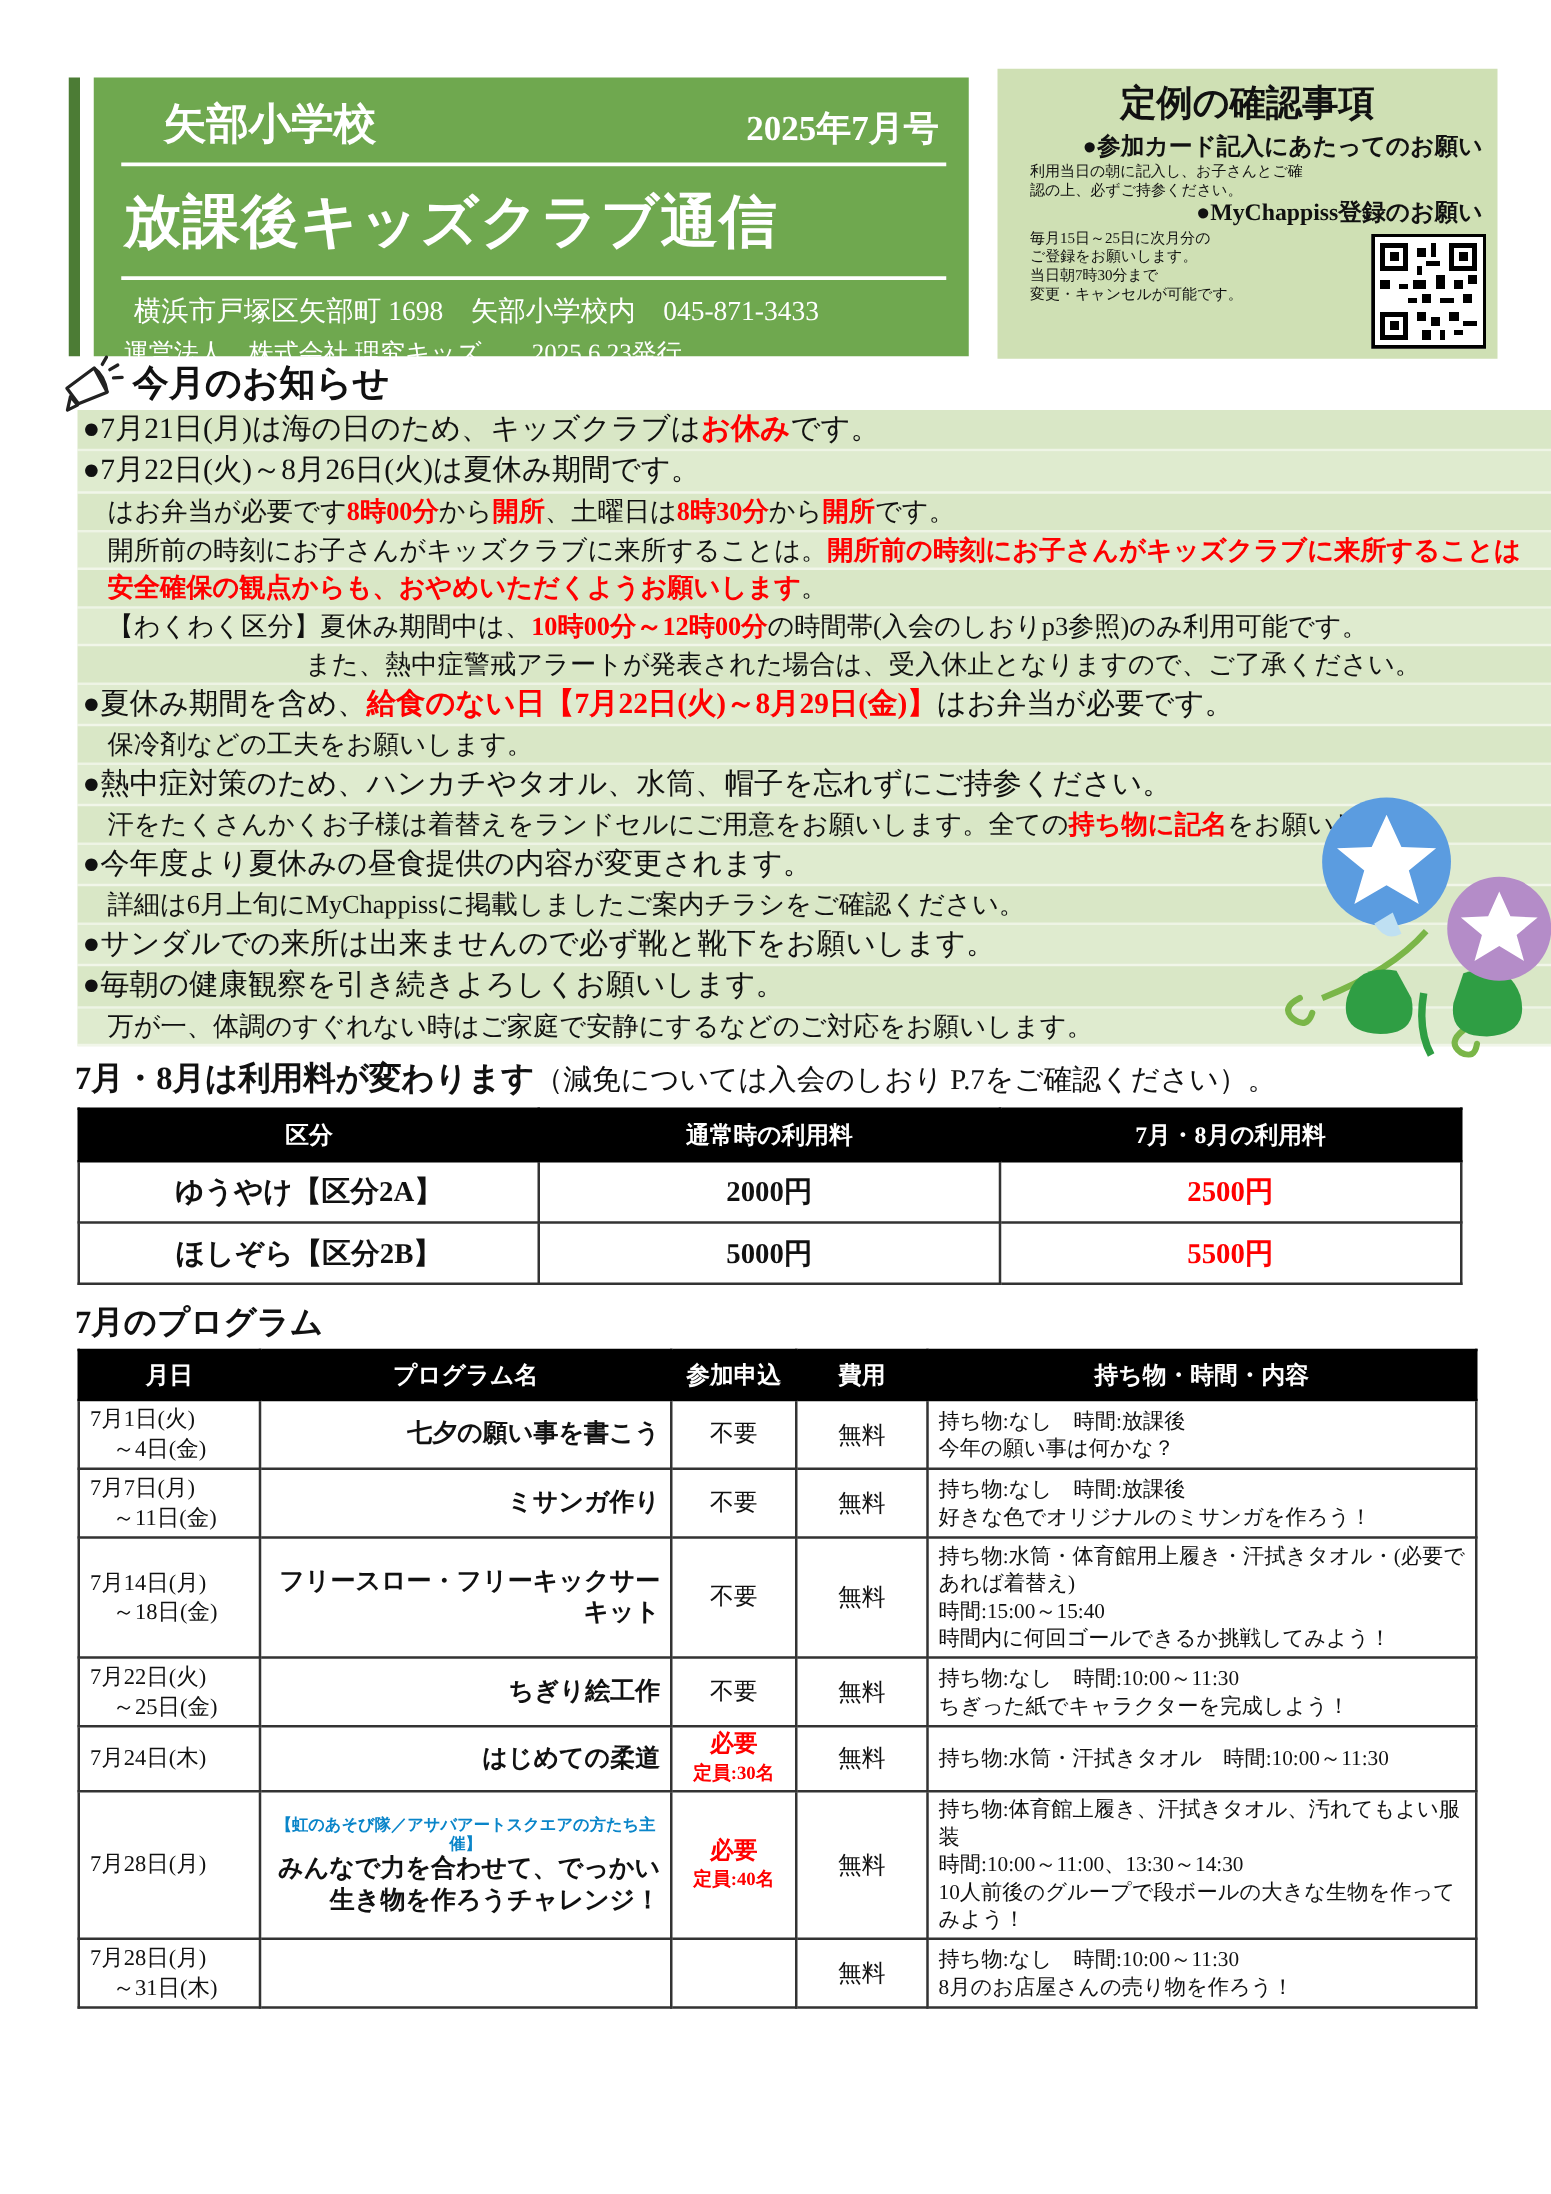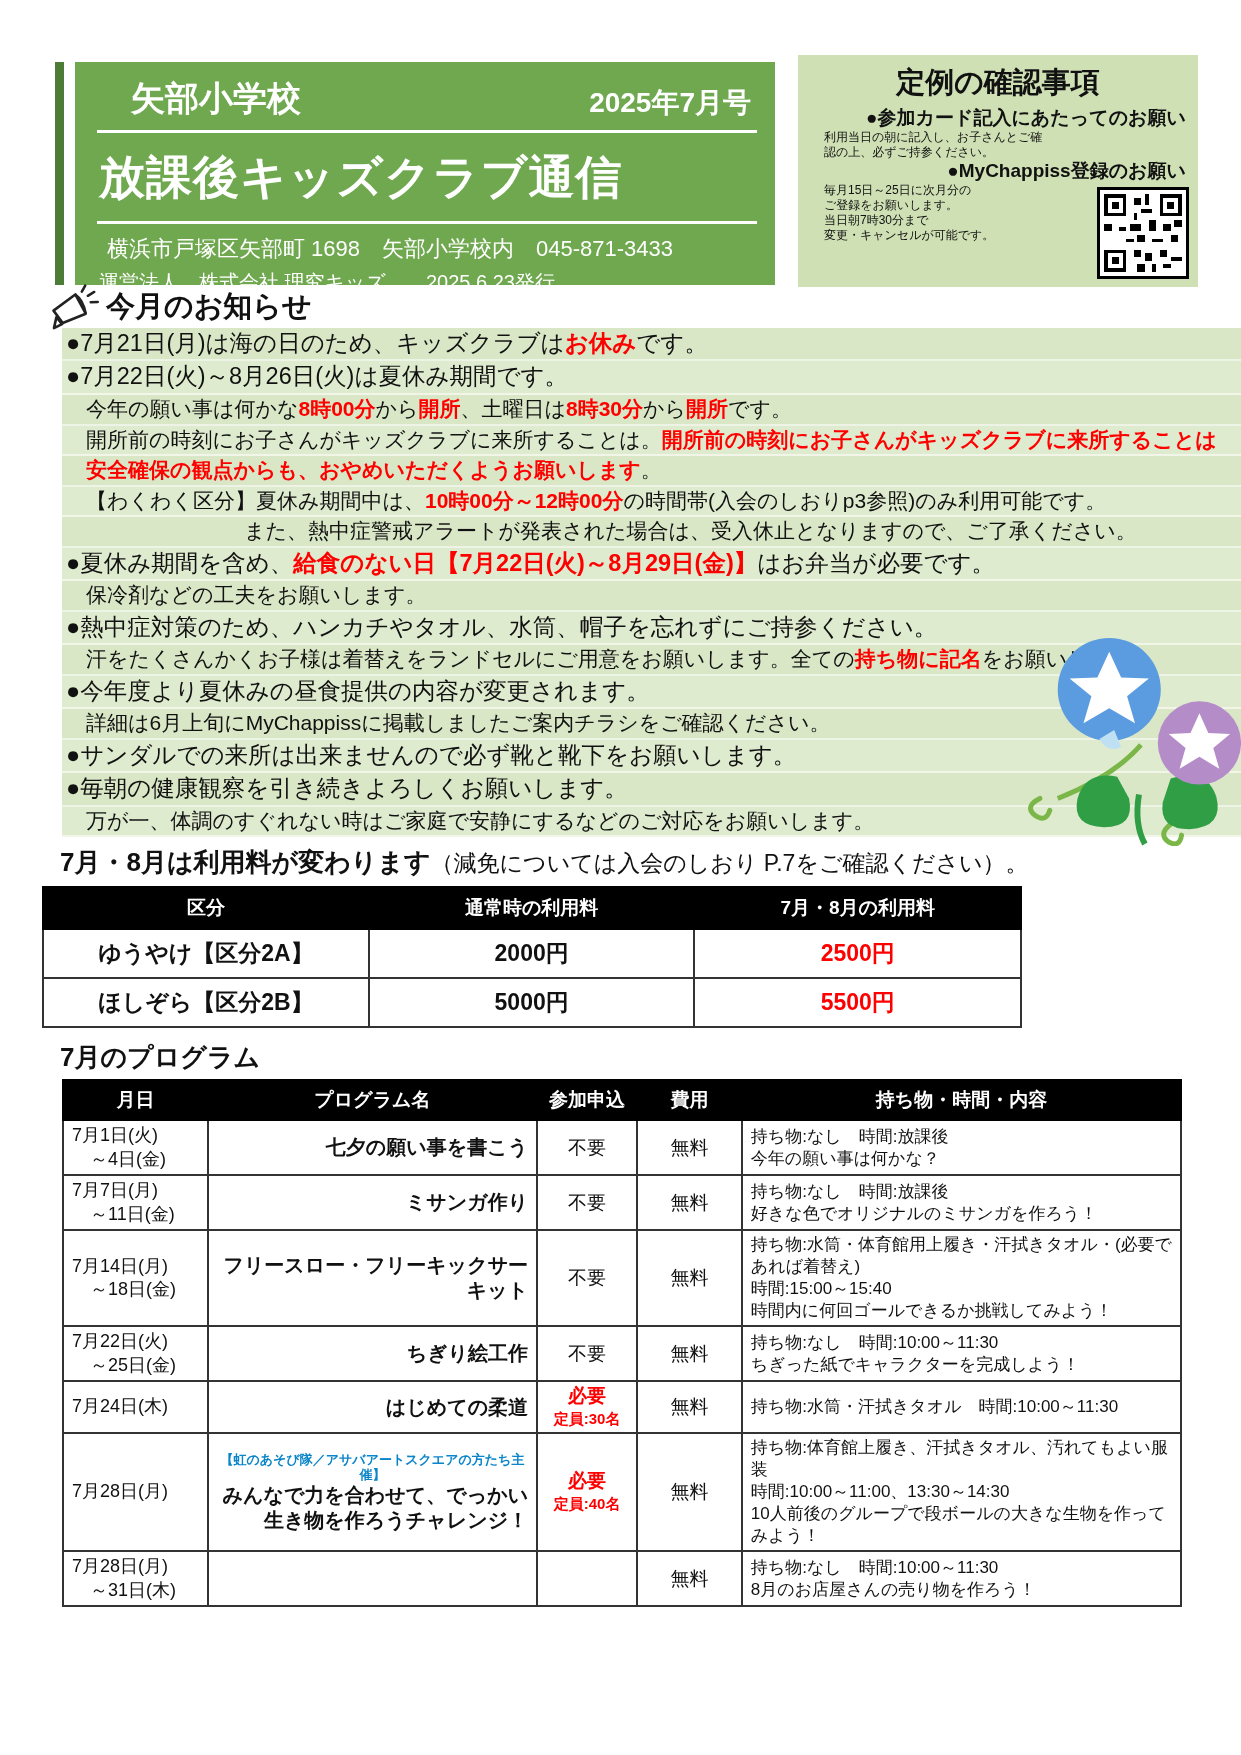--- a/index.html
+++ b/index.html
@@ -1,17 +1,17 @@
 <!DOCTYPE html>
 <html><head>
 <meta charset="utf-8">
 <style>
   html,body{margin:0;padding:0;background:#888;}
   .page{position:relative;width:1241px;height:1755px;margin:0 auto;background:#fff;overflow:hidden;
-        font-family:Liberation Sans, sans-serif;color:#111;}
+        font-family:Liberation Serif, serif;color:#111;}
   
   .dark-bar{position:absolute;left:55px;top:62px;width:9px;height:223px;background:#4c7c35;}
   .header-green{position:absolute;left:75px;top:62px;width:700px;height:223px;background:#6FA84F;color:#fff;
         box-sizing:border-box;padding:10px 18px 6px 22px;}
   .h-row1{display:flex;justify-content:space-between;align-items:flex-end;border-bottom:3px solid #fff;
         padding:4px 6px 8px 34px;}
   .h-school{font-size:34px;font-weight:700;}
   .h-issue{font-size:28px;font-weight:700;}
   .h-title{font-size:46px;font-weight:800;letter-spacing:1px;padding:14px 0 12px 2px;border-bottom:3px solid #fff;}
   .h-addr{font-size:22px;padding:10px 0 2px 10px;}
@@ -36,21 +36,21 @@
   .sub{font-size:21px;padding-left:24px;}
   .sub2{font-size:21px;padding-left:182px;}
   .c-red{color:#f00;font-weight:700;}
   .c-small{font-size:15px;}
   .flower{position:absolute;right:-8px;top:300px;pointer-events:none;}
   
   .fee-heading{margin:8px 0 6px 60px;}
   .fee-heading .fh-bold{font-size:26px;font-weight:800;}
   .fee-heading .fh-rest{font-size:23px;}
   table{border-collapse:collapse;}
-  .fee-table{margin-left:42px;width:980px;}
+  .fee-table{margin-left:62px;width:1108px;}
   .fee-table th{background:#000;color:#fff;font-size:19px;font-weight:700;padding:7px 4px;border:2px solid #000;}
   .fee-table td{border:2px solid #333;text-align:center;font-size:23px;font-weight:700;padding:8px 4px;background:#fff;}
   .fee-special{color:#f00;}
   
   .prog-heading{margin:12px 0 4px 60px;font-size:26px;font-weight:800;}
   .prog-table{margin-left:62px;width:1120px;}
   .prog-table th{background:#000;color:#fff;font-size:19px;font-weight:700;padding:6px 4px;border:2px solid #000;}
   .prog-table td{border:2px solid #333;padding:3px 8px;vertical-align:middle;background:#fff;}
   .p-date{font-size:18px;white-space:pre-line;line-height:1.3;}
   .p-name{font-size:20px;font-weight:700;text-align:right;white-space:pre-line;line-height:1.25;}
@@ -147,21 +147,21 @@
       <span data-interactable="false">今月のお知らせ</span>
     </div>
 
     <div class="an-wrap" data-interactable="false">
       <div class="green-lines" data-interactable="false">
 
           <div class="an-line bullet" data-interactable="false"><span>●7月21日(月)は海の日のため、キッズクラブは</span><span class="c-red">お休み</span><span>です。</span></div>
 
           <div class="an-line bullet" data-interactable="false"><span>●7月22日(火)～8月26日(火)は夏休み期間です。</span></div>
 
-          <div class="an-line sub" data-interactable="false"><span>今年の願い事は何かな</span><span class="c-red">8時00分</span><span>から</span><span class="c-red">開所</span><span>、土曜日は</span><span class="c-red">8時30分</span><span>から</span><span class="c-red">開所</span><span>です。</span></div>
+          <div class="an-line sub" data-interactable="false"><span>はお弁当が必要です</span><span class="c-red">8時00分</span><span>から</span><span class="c-red">開所</span><span>、土曜日は</span><span class="c-red">8時30分</span><span>から</span><span class="c-red">開所</span><span>です。</span></div>
 
           <div class="an-line sub" data-interactable="false"><span>開所前の時刻にお子さんがキッズクラブに来所することは。</span><span class="c-red">開所前の時刻にお子さんがキッズクラブに来所することは</span></div>
 
           <div class="an-line sub" data-interactable="false"><span class="c-red">安全確保の観点からも、おやめいただくようお願いします</span><span>。</span></div>
 
           <div class="an-line sub" data-interactable="false"><span>【わくわく区分】夏休み期間中は、</span><span class="c-red">10時00分～12時00分</span><span>の時間帯(入会のしおりp3参照)のみ利用可能です。</span></div>
 
           <div class="an-line sub2" data-interactable="false"><span>また、熱中症警戒アラートが発表された場合は、受入休止となりますので、ご了承ください。</span></div>
 
           <div class="an-line bullet" data-interactable="false"><span>●夏休み期間を含め、</span><span class="c-red">給食のない日【7月22日(火)～8月29日(金)】</span><span>はお弁当が必要です。</span></div>

